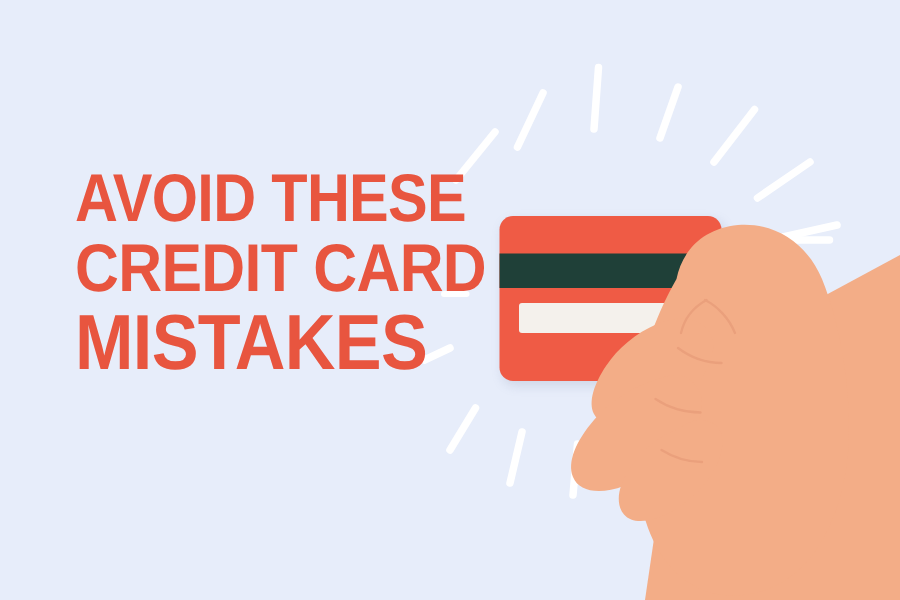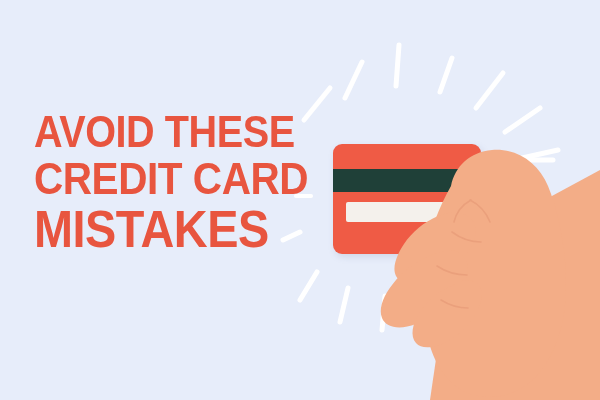--- a/index.html
+++ b/index.html
@@ -12,21 +12,21 @@
     width: 600px;
     height: 400px;
     overflow: hidden;
     background: #e7edfa;
     font-family: "Liberation Sans", sans-serif;
   }
 
   
   #headline {
     position: absolute;
-    left: 34px;
+    left: 50px;
     top: 108px;
     width: 270px;
     z-index: 6;
   }
   .hl-line {
     color: #e8553f;
     font-family: "Liberation Sans Narrow", "Liberation Sans", sans-serif;
     font-weight: 700;
     font-stretch: condensed;
     text-transform: uppercase;

